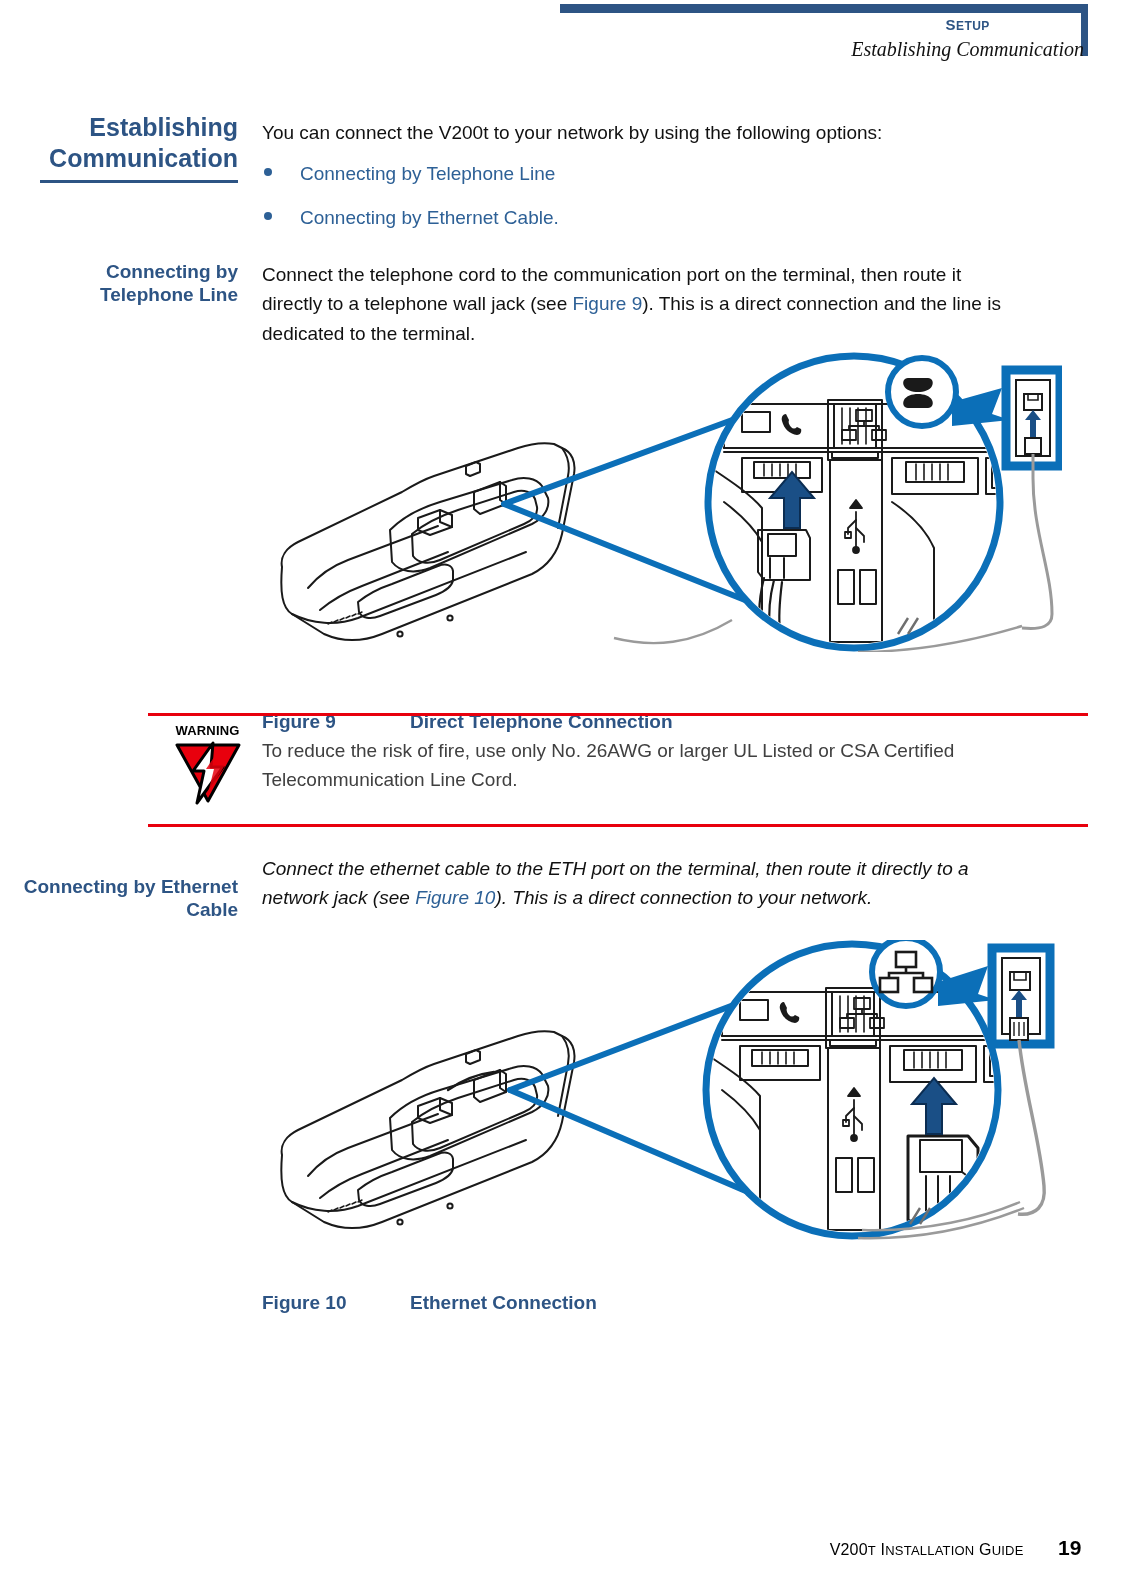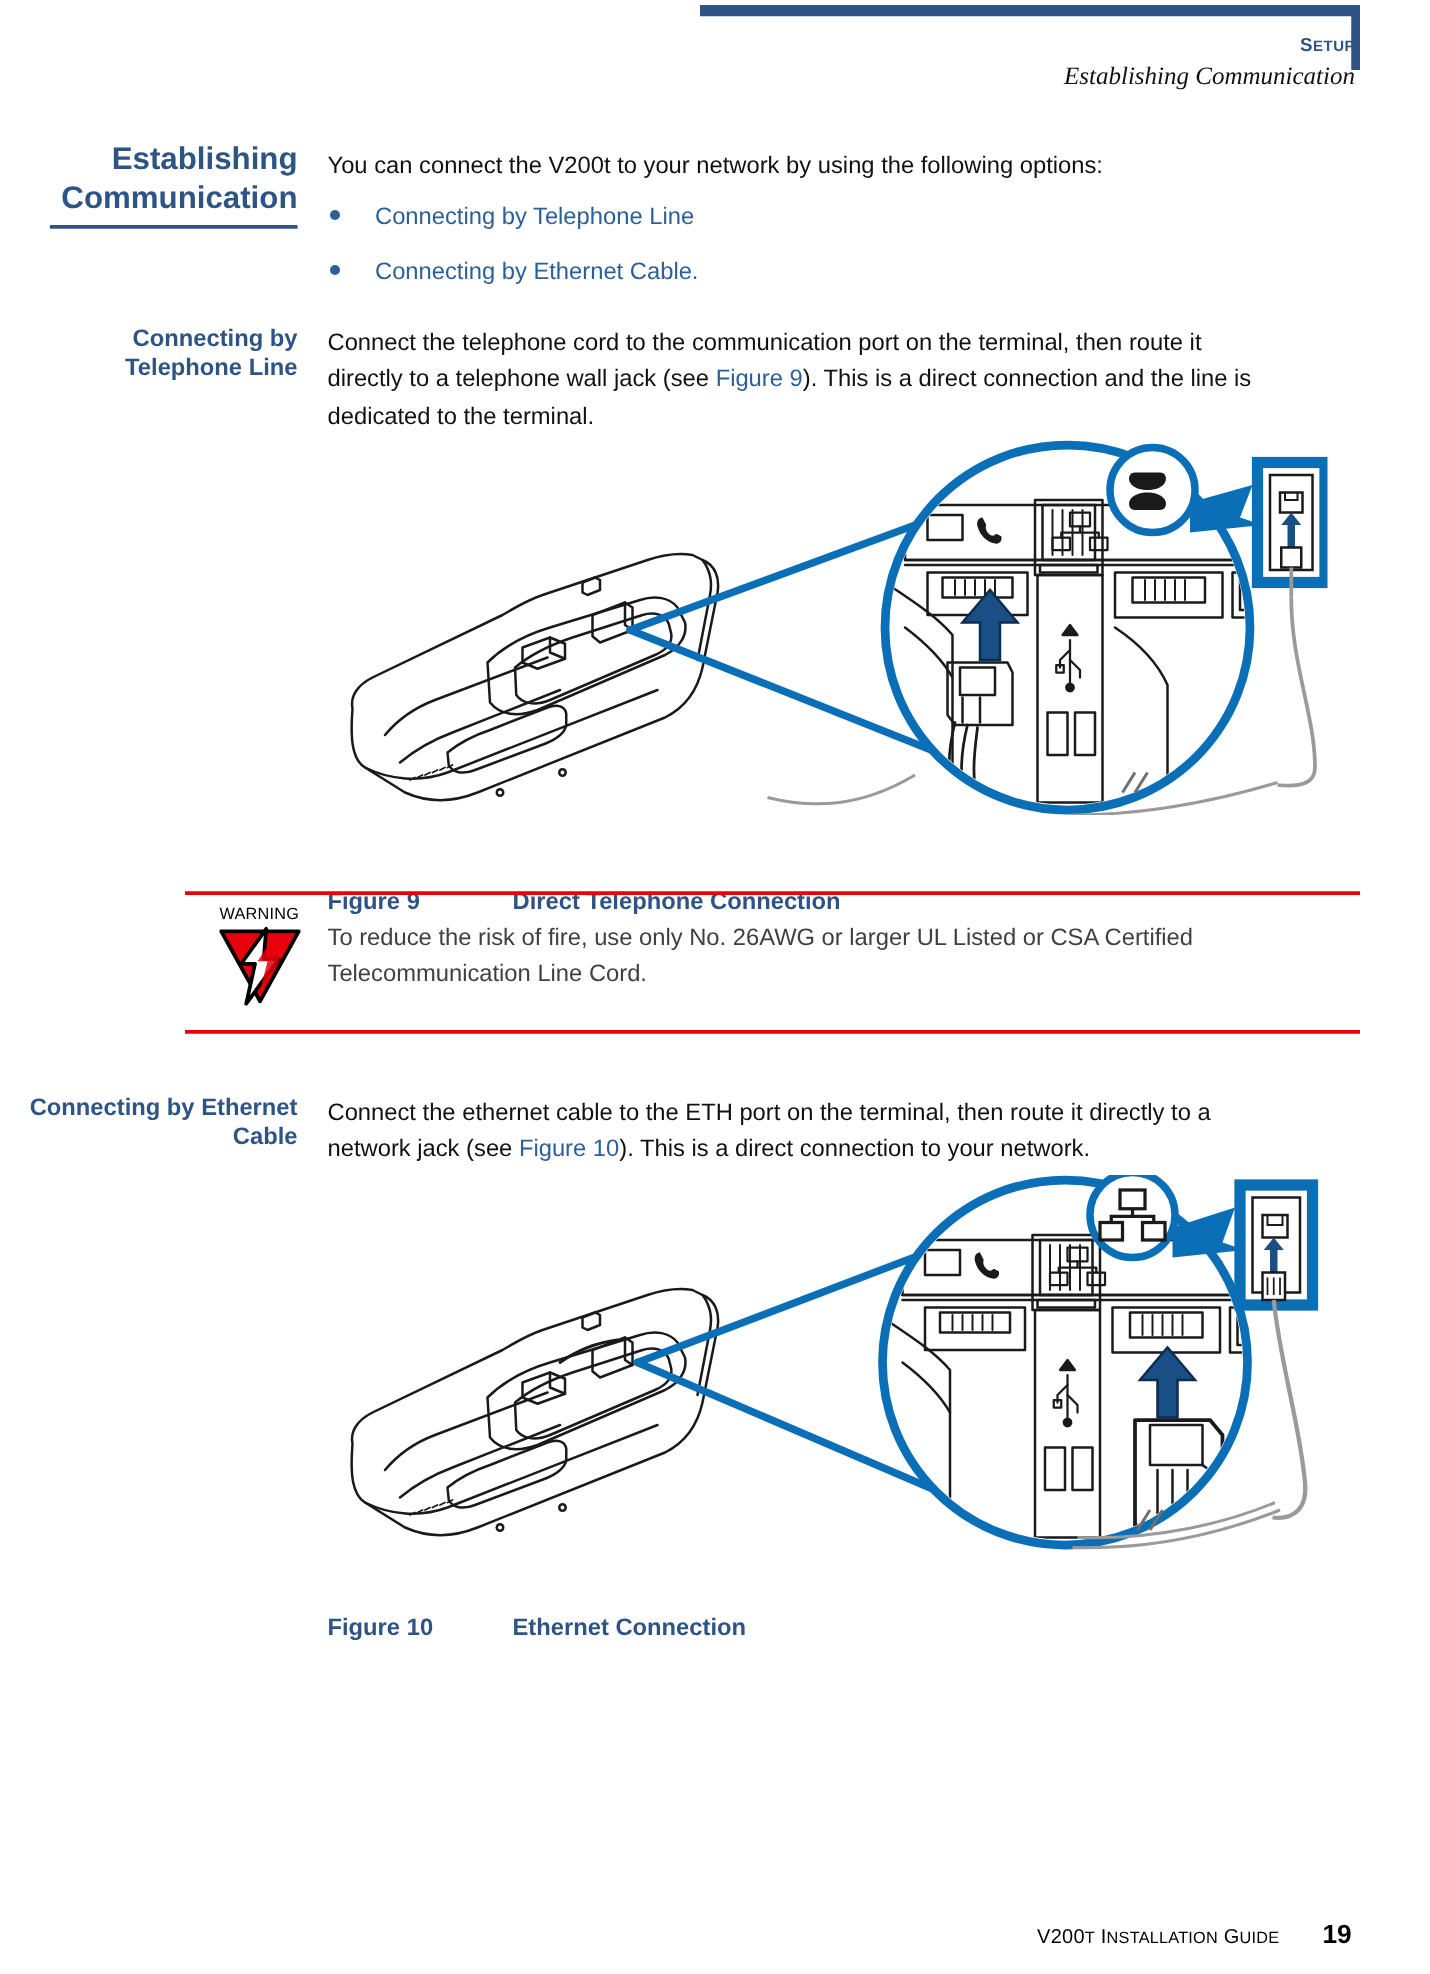--- a/index.html
+++ b/index.html
@@ -34,22 +34,22 @@
     position: absolute;
     left: 1081px;
     top: 4px;
     width: 7px;
     height: 52px;
     background: #2d5484;
   }
   .header-block {
     position: absolute;
     right: 60px;
-    top: 28px;
-    text-align: right;
+    top: 16px;
+    text-align: center;
     line-height: 1.25;
   }
   .header-setup {
     color: #2d5484;
     font-weight: bold;
     font-size: 15px;
     letter-spacing: 0.4px;
   }
   .header-setup .sc {
     font-size: 12px;
@@ -95,21 +95,21 @@
   .body-col {
     position: absolute;
     left: 262px;
     width: 760px;
     font-size: 19px;
     line-height: 1.55;
     color: #111111;
   }
   .intro { top: 118px; }
   .para-1 { top: 260px; width: 750px; }
-  .para-2 { top: 876px; width: 770px; }
+  .para-2 { top: 854px; width: 770px; font-style: italic; }
   .link {
     color: #2d6096;
   }
 
   ul.opt-list {
     list-style: none;
     margin: 12px 0 0 0;
     padding: 0;
   }
   ul.opt-list li {
@@ -158,21 +158,21 @@
 
   .warn-icon-wrap {
     position: absolute;
     left: 160px;
     top: 724px;
     width: 95px;
     text-align: center;
   }
   .warn-word {
     font-size: 13px;
-    font-weight: normal;
+    font-weight: bold;
     letter-spacing: 0.2px;
     color: #000;
     line-height: 1;
   }
   .warn-tri {
     margin-top: 2px;
   }
   .warn-text {
     position: absolute;
     left: 262px;

